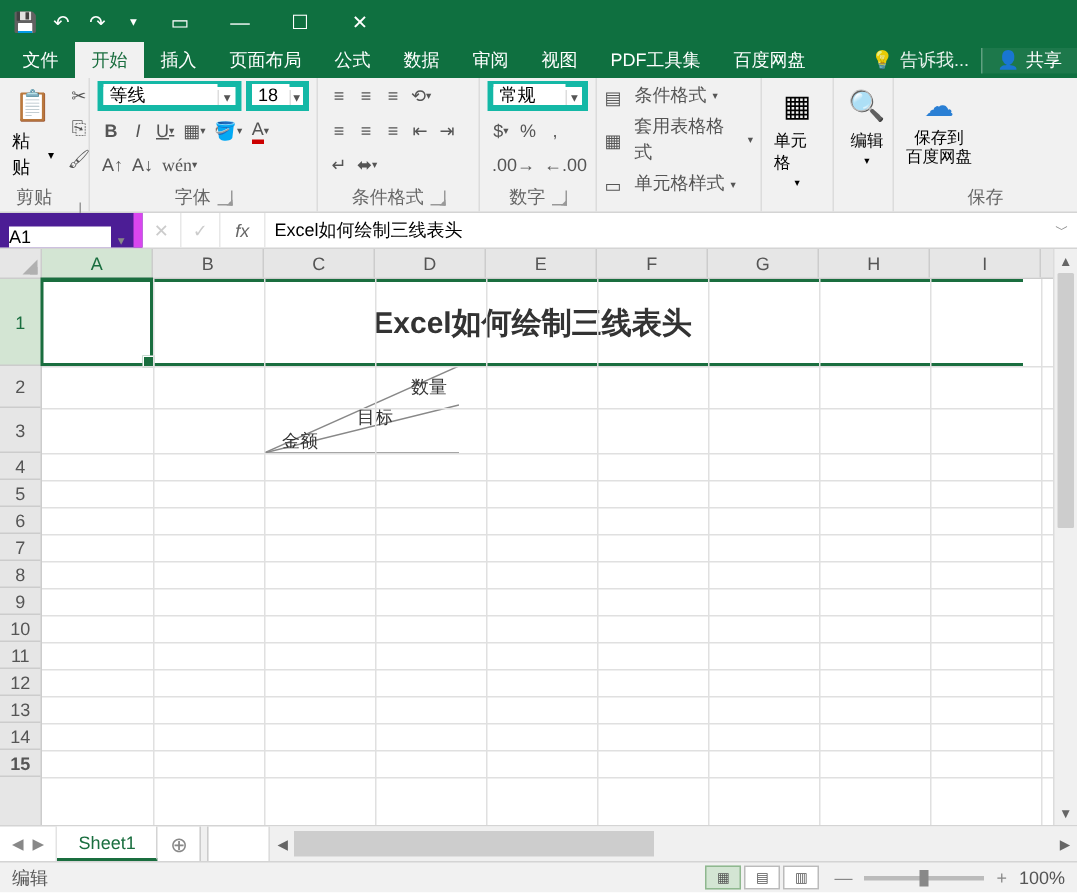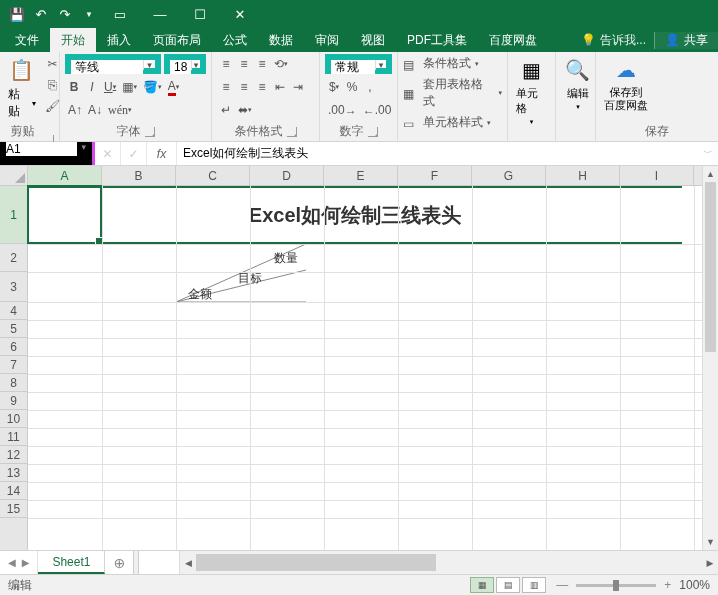--- a/index.html
+++ b/index.html
@@ -17,27 +17,27 @@
 .share{display:flex;align-items:center;gap:4px;padding:0 10px;border-left:1px solid rgba(255,255,255,.3);background:rgba(255,255,255,.06)}
 .ribbon{height:90px;background:#f1f1f1;border-bottom:1px solid #d4d4d4;display:flex}
 .rgroup{border-right:1px solid #dcdcdc;padding:2px 5px 1px;display:flex;flex-direction:column}
 .rgroup .body{flex:1;display:flex;align-items:flex-start;gap:3px}
 .rgroup .label{text-align:center;font-size:11px;color:#666;display:flex;justify-content:center;align-items:center;gap:4px;padding-top:1px}
 .dlaunch{width:10px;height:10px;border:1px solid #999;border-top:none;border-left:none;position:relative;display:inline-block}
 .dlaunch::after{content:"";position:absolute;right:-1px;bottom:-1px;border:2px solid transparent;border-right-color:#999;border-bottom-color:#999}
 .bigbtn{display:flex;flex-direction:column;align-items:center;padding:2px 3px;gap:2px;border-radius:2px}
 .bigbtn .ic{width:28px;height:28px;display:flex;align-items:center;justify-content:center;font-size:20px}
 .smbtn{padding:2px 3px;border-radius:2px;display:flex;align-items:center;justify-content:center;min-width:18px;height:20px;color:#555;font-size:12px}
-.combo{display:flex;align-items:flex-start;background:#fff;border:6px solid #14b8a6;height:20px}
+.combo{display:flex;align-items:flex-end;background:#fff;border:4px solid #14b8a6;height:20px}
 .combo input{border:none;outline:none;padding:0 4px;font-size:12px;width:100%}
 .combo .dd{width:14px;text-align:center;color:#555;border-left:1px solid #ddd;font-size:9px}
 .stylerow{display:flex;align-items:center;gap:4px;color:#555;padding:1px 0}
 .styleic{width:16px;height:12px;display:inline-block}
 .namebox-row{height:24px;border-bottom:1px solid #d4d4d4;background:#fff;display:flex;align-items:center}
-.namebox{width:95px;border-right:3px solid #d946ef;height:100%;display:flex;align-items:flex-start;padding:0 6px;position:relative;background:#000000}
+.namebox{width:95px;border-right:6px solid #d946ef;height:100%;display:flex;align-items:flex-end;padding:0 6px;position:relative;background:#4c1d95}
 .namebox input{border:none;outline:none;width:100%;font-size:12px}
 .namebox .dd{font-size:9px;color:#888;padding-left:4px}
 .fxbtn{width:26px;height:100%;display:flex;align-items:center;justify-content:center;color:#888;border-right:1px solid #e8e8e8}
 .fxlabel{width:30px;height:100%;display:flex;align-items:center;justify-content:center;font-style:italic;color:#666;border-right:1px solid #e8e8e8}
 .formulabar{flex:1;padding:0 6px}
 .formulabar input{border:none;outline:none;width:100%;font-size:12px}
 .fbexp{width:20px;text-align:center;color:#888;font-size:9px}
 .grid-area{position:relative;height:384px;background:#fff;overflow:hidden}
 .colheads{position:absolute;top:0;left:0;right:16px;height:20px;display:flex;background:#e6e6e6;border-bottom:1px solid #ccc}
 .corner{width:28px;height:20px;background:#e6e6e6;border-right:1px solid #ccc;border-bottom:1px solid #ccc;position:relative}
@@ -318,21 +318,21 @@
       <div class="rowhead" style="height: 18px;">5</div>
       <div class="rowhead" style="height: 18px;">6</div>
       <div class="rowhead" style="height: 18px;">7</div>
       <div class="rowhead" style="height: 18px;">8</div>
       <div class="rowhead" style="height: 18px;">9</div>
       <div class="rowhead" style="height: 18px;">10</div>
       <div class="rowhead" style="height: 18px;">11</div>
       <div class="rowhead" style="height: 18px;">12</div>
       <div class="rowhead" style="height: 18px;">13</div>
       <div class="rowhead" style="height: 18px;">14</div>
-      <div class="rowhead" style="height: 18px;">15</div>
+      <div class="rowhead" style="height: 18px; font-weight: bold;">15</div>
     </div>
   <div class="cells" id="cells">
     <div class="merged-title" style="width:654px">Excel如何绘制三线表头</div>
 
     <svg style="position:absolute;left:148px;top:58px;width:130px;height:58px;pointer-events:none">
       <line x1="0" y1="58" x2="130" y2="0" stroke="#888" stroke-width="1"></line>
       <line x1="0" y1="58" x2="130" y2="26" stroke="#888" stroke-width="1"></line>
       <line x1="0" y1="58" x2="130" y2="58" stroke="#888" stroke-width="1"></line>
     </svg>
     <div class="diag-label" style="left:246px;top:64px">数量</div>

